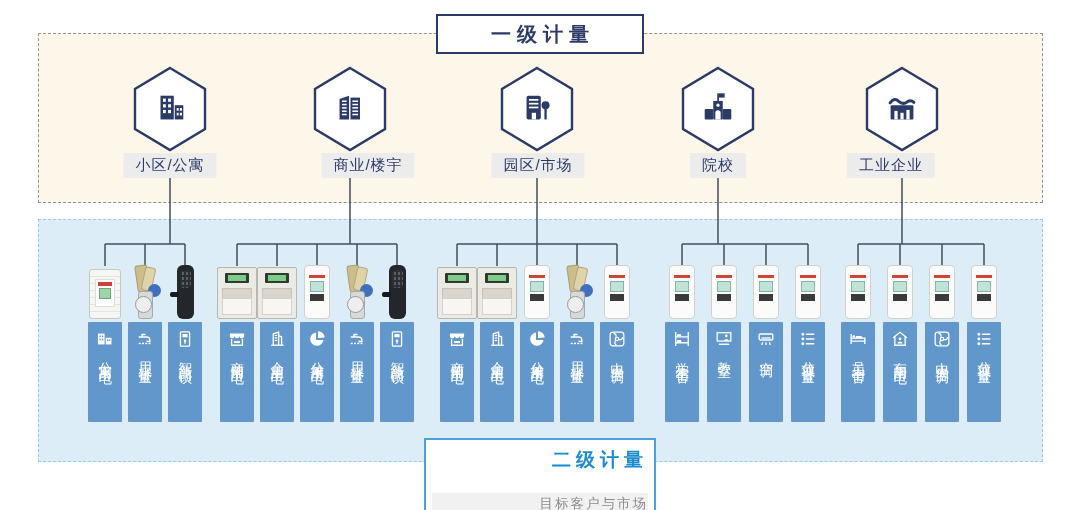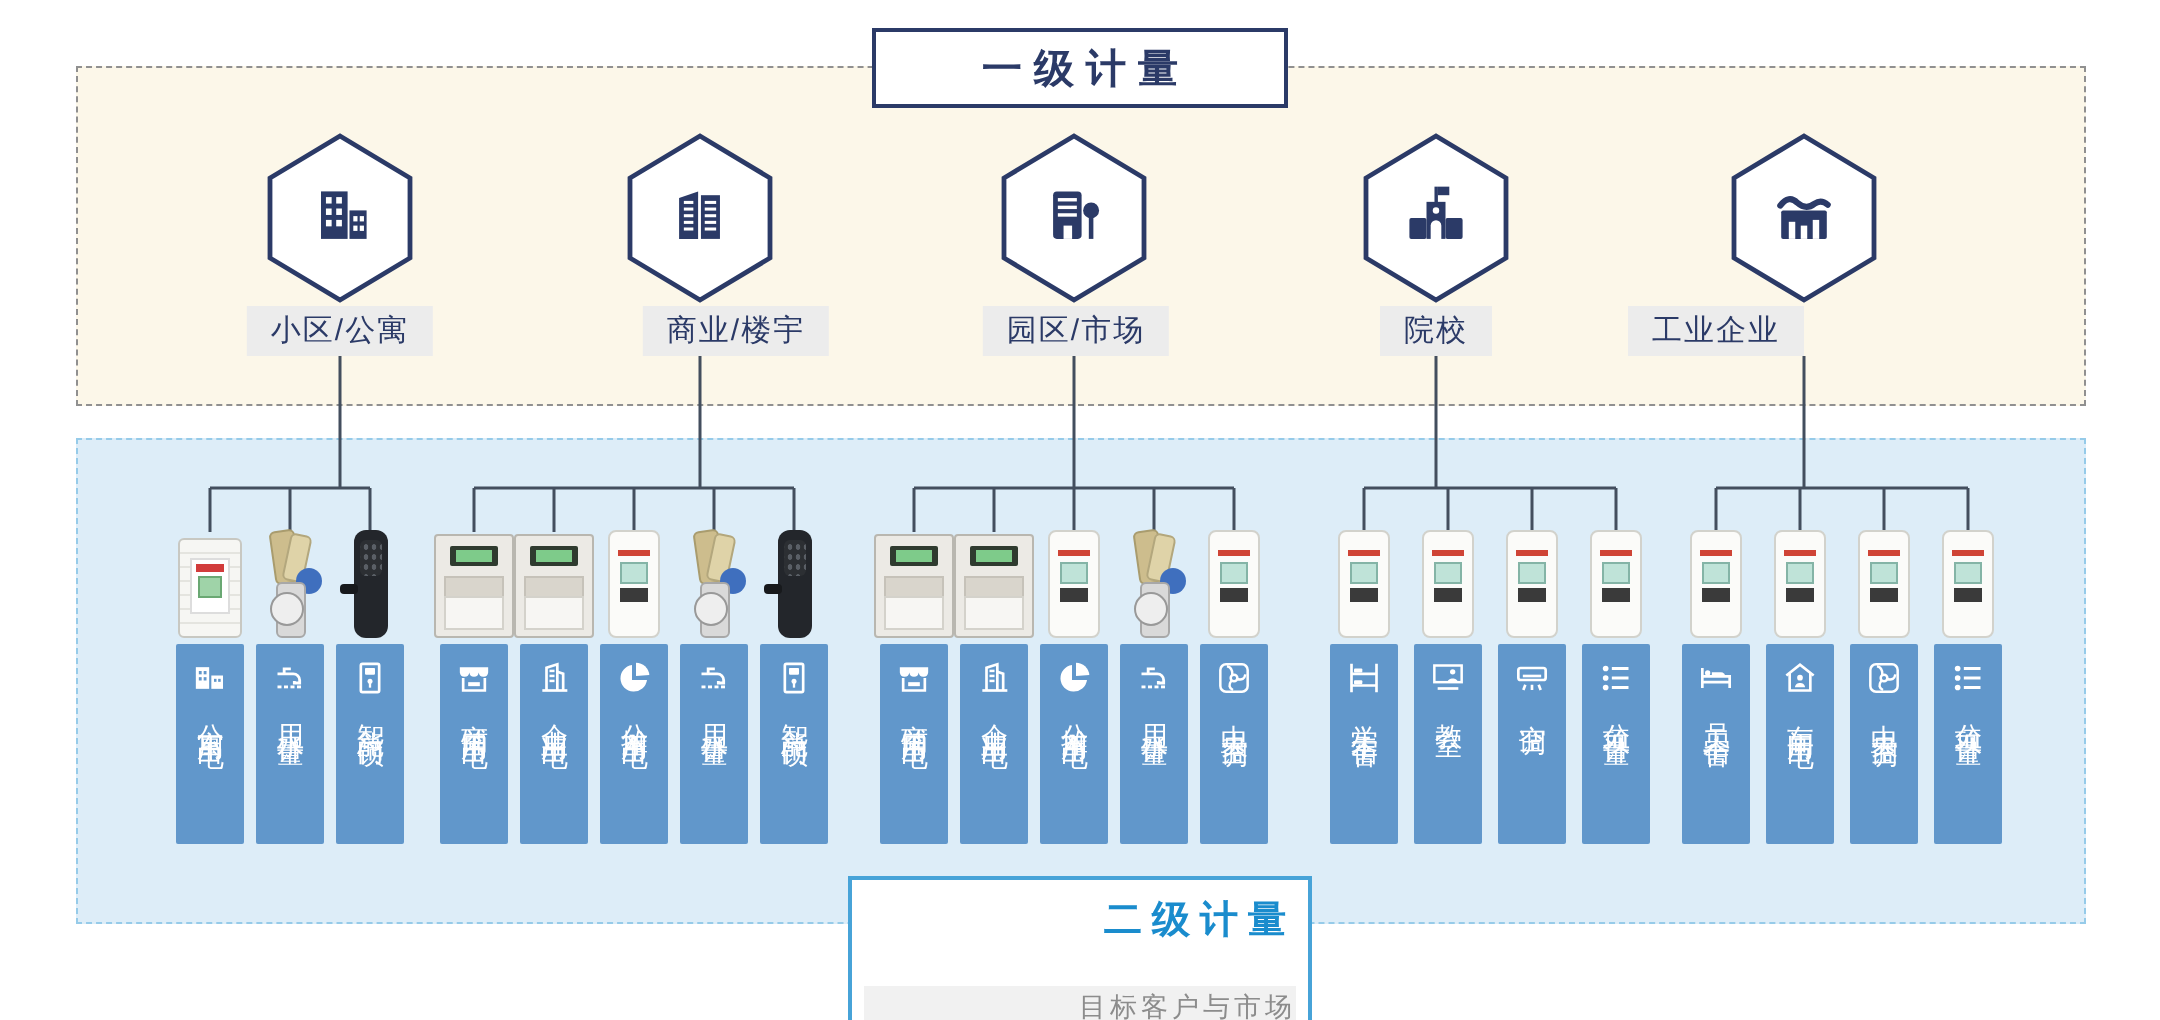--- a/index.html
+++ b/index.html
@@ -181,21 +181,21 @@
           <svg viewBox="0 0 40 40">
             <path d="M7.5 13.5 q4.5 -6 9 -1.5 q4.5 4 9 0.5 q3.5 -2.5 7 0.5" fill="none" stroke="#2b3a67" stroke-width="3.2" stroke-linecap="round"></path>
             <rect x="8" y="16" width="24" height="15" rx="1" fill="#2b3a67"></rect>
             <g fill="#fff">
               <rect x="12" y="22" width="3.4" height="9"></rect>
               <rect x="18.3" y="24" width="3.4" height="7"></rect>
               <rect x="24.6" y="21" width="3.4" height="10"></rect>
             </g>
           </svg>
         </span></div>
-      <div class="hex-label" style="left: 858px;">工业企业</div>
+      <div class="hex-label" style="left: 891px;">工业企业</div>
     </div>
   <div id="groups">
       <div class="grp" style="left: 85px;">
         <div class="col" style="width: 40px;">
           <div class="dev">
             <div class="dv dev-din">
               <div class="din-face">
                 <div class="din-red"></div>
                 <div class="din-scr"></div>
               </div>

